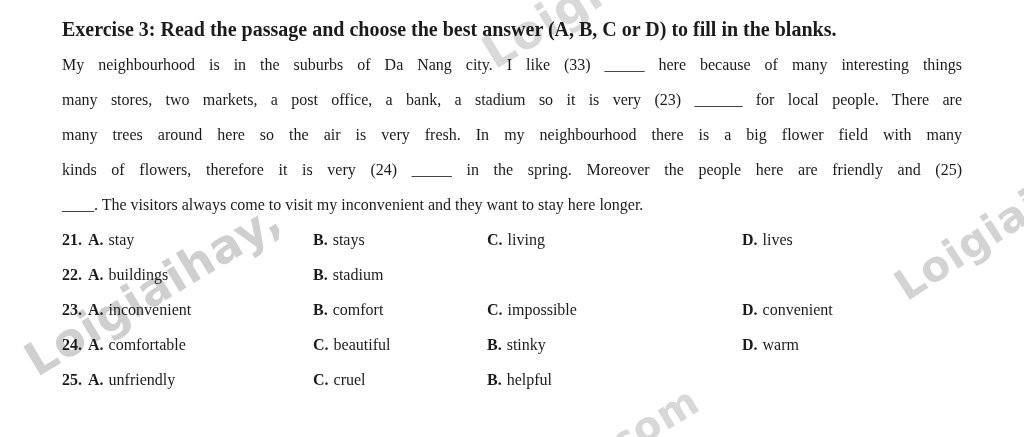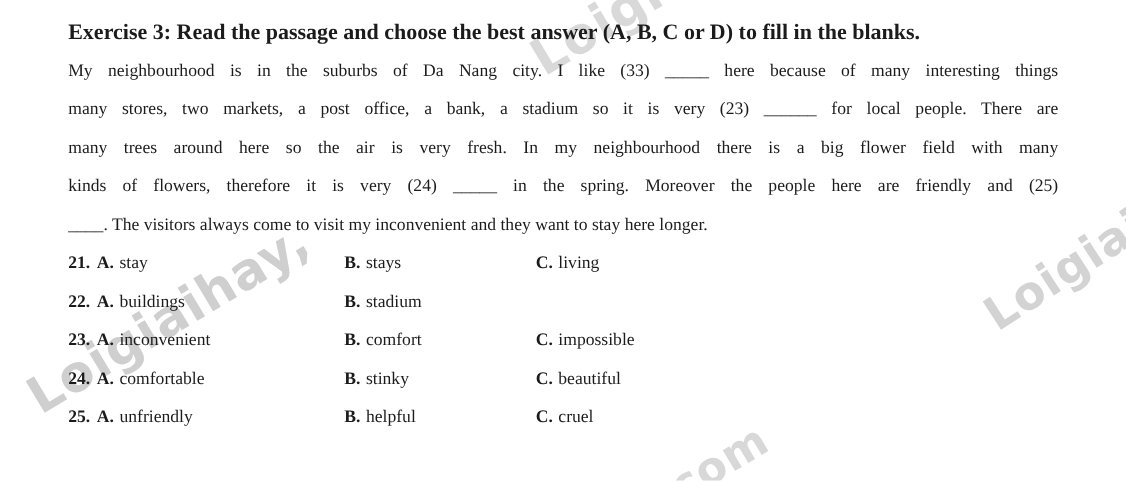--- a/index.html
+++ b/index.html
@@ -79,40 +79,43 @@
       <div class="pline just">kinds of flowers, therefore it is very (24) _____ in the spring. Moreover the people here are friendly and (25)</div>
       <div class="pline">____. The visitors always come to visit my inconvenient and they want to stay here longer.</div>
     </div>
 
     <div class="answers">
 
       <div class="arow">
         <div class="cell"><b class="num">21.</b><b class="lab">A.</b><span>stay</span></div>
         <div class="cell"><b class="lab">B.</b><span>stays</span></div>
         <div class="cell"><b class="lab">C.</b><span>living</span></div>
+        <div class="cell"><b class="lab">D.</b><span>lives</span></div>
       </div>
 
       <div class="arow">
         <div class="cell"><b class="num">22.</b><b class="lab">A.</b><span>buildings</span></div>
         <div class="cell"><b class="lab">B.</b><span>stadium</span></div>
       </div>
 
       <div class="arow">
         <div class="cell"><b class="num">23.</b><b class="lab">A.</b><span>inconvenient</span></div>
         <div class="cell"><b class="lab">B.</b><span>comfort</span></div>
         <div class="cell"><b class="lab">C.</b><span>impossible</span></div>
+        <div class="cell"><b class="lab">D.</b><span>convenient</span></div>
       </div>
 
       <div class="arow">
         <div class="cell"><b class="num">24.</b><b class="lab">A.</b><span>comfortable</span></div>
+        <div class="cell"><b class="lab">C.</b><span>beautiful</span></div>
         <div class="cell"><b class="lab">B.</b><span>stinky</span></div>
-        <div class="cell"><b class="lab">C.</b><span>beautiful</span></div>
+        <div class="cell"><b class="lab">D.</b><span>warm</span></div>
       </div>
 
       <div class="arow">
         <div class="cell"><b class="num">25.</b><b class="lab">A.</b><span>unfriendly</span></div>
+        <div class="cell"><b class="lab">C.</b><span>cruel</span></div>
         <div class="cell"><b class="lab">B.</b><span>helpful</span></div>
-        <div class="cell"><b class="lab">C.</b><span>cruel</span></div>
       </div>
 
     </div>
   </div>
 </div>
 
 </body></html>

